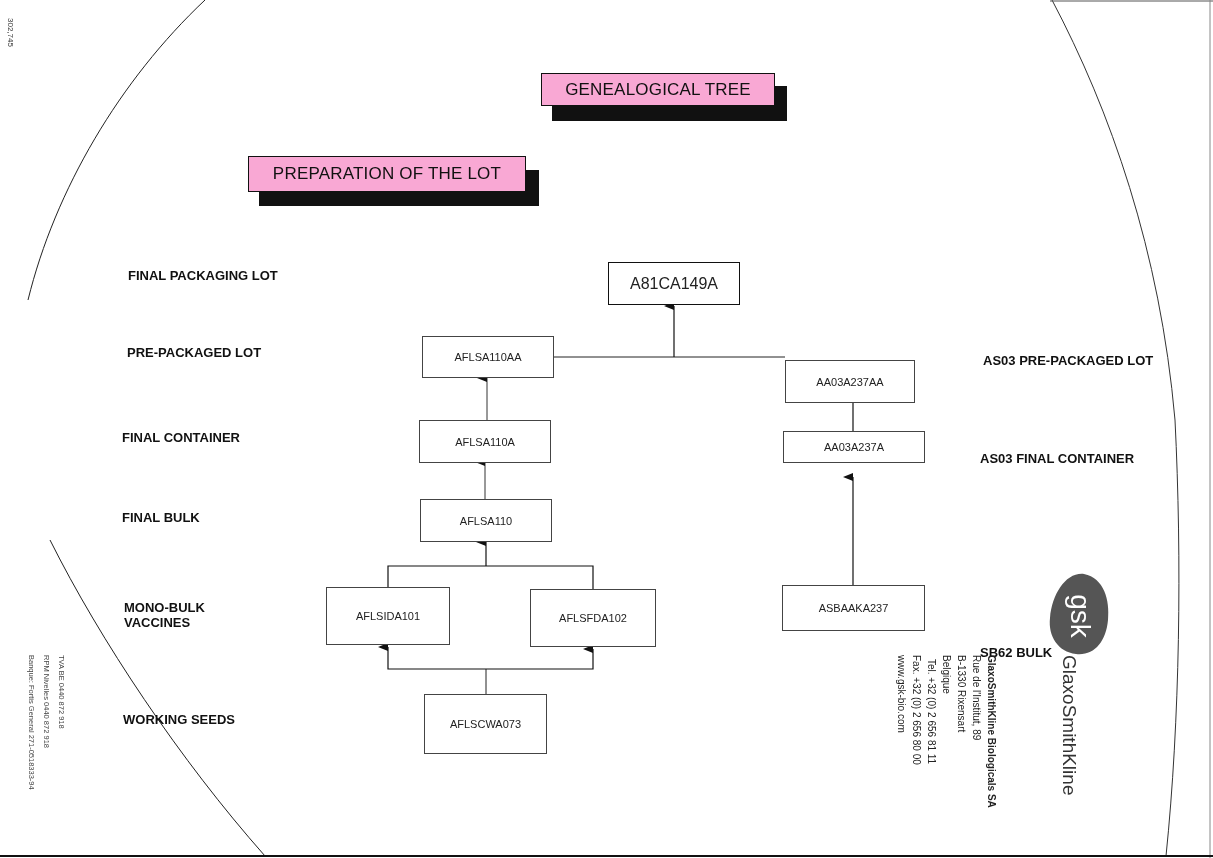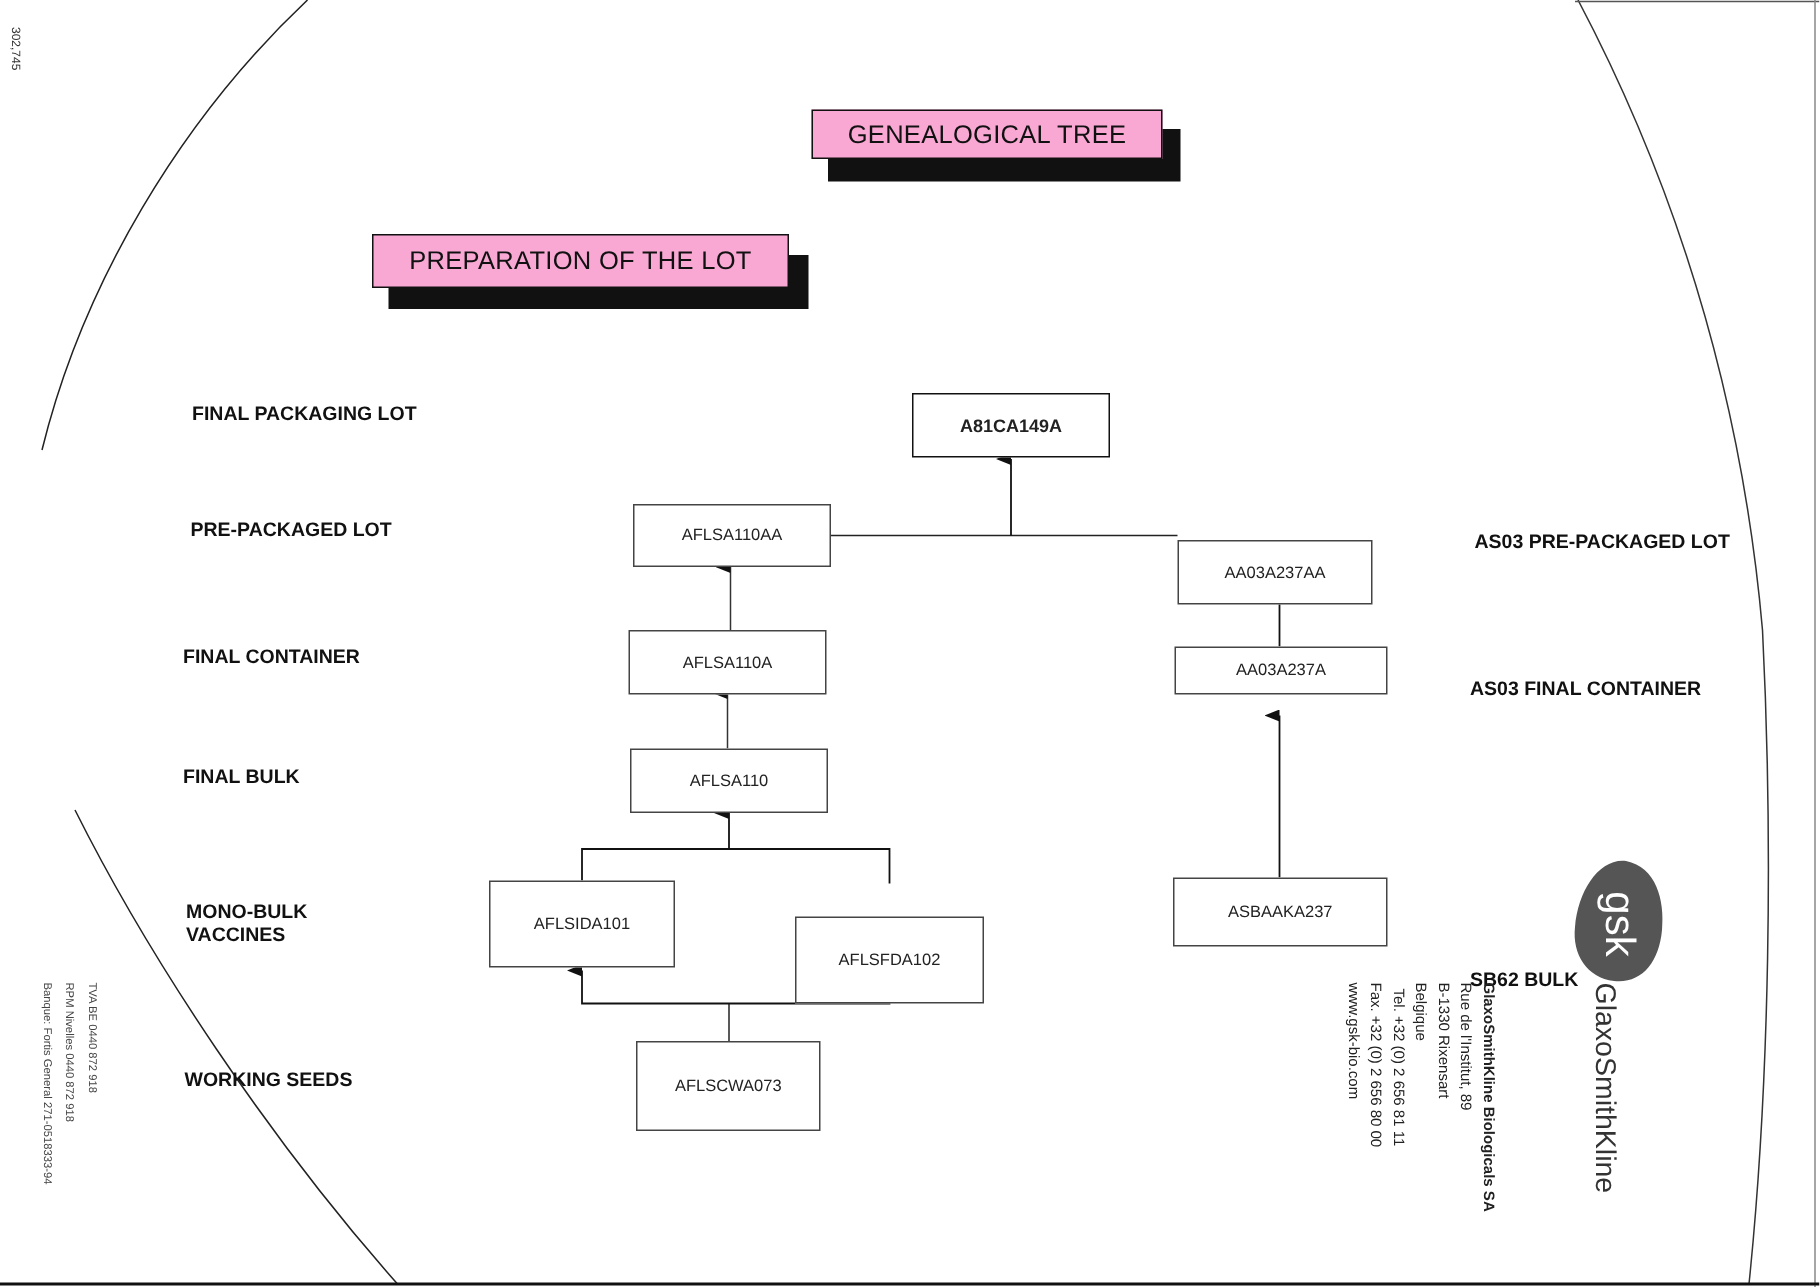--- a/index.html
+++ b/index.html
@@ -6,21 +6,21 @@
   body { width: 1213px; height: 858px; position: relative; overflow: hidden;
          font-family: "Liberation Sans", sans-serif; color: #111; }
   .abs { position: absolute; }
   #deco { position: absolute; left: 0; top: 0; }
   .title-box { position: absolute; background: #f9a8d4; border: 1.5px solid #111;
                font-weight: normal; font-size: 17px; display: flex; align-items: center;
                justify-content: center; box-sizing: border-box; letter-spacing: 0.2px; }
   .title-shadow { position: absolute; background: #111; }
   .node { position: absolute; background: #fff; border: 1px solid #444; box-sizing: border-box;
           display: flex; align-items: center; justify-content: center; font-size: 11px; color: #222; }
-  .node.strong { border: 1.5px solid #111; font-size: 12px; font-weight: bold; }
+  .node.strong { border: 1.5px solid #111; font-size: 16px; }
   .lvl { position: absolute; font-weight: bold; font-size: 13px; color: #111; line-height: 15px; padding-left: 20px; }
   .vert { position: absolute; writing-mode: vertical-rl; font-size: 9px; color: #333; white-space: nowrap; }
   .addr { position: absolute; writing-mode: vertical-rl; font-size: 10px; color: #222; line-height: 15px; }
   .addr div { white-space: nowrap; }
   .addr .co { font-weight: bold; }
 </style>
 </head>
 <body>
 
 <svg id="deco" width="1213" height="858">
@@ -75,21 +75,21 @@
   <line x1="853" y1="585" x2="853" y2="477" stroke="#111" stroke-width="1.2" marker-end="url(#arr)"></line>
 </svg>
 
 <div class="node strong" style="left:608px;top:262px;width:132px;height:43px;">A81CA149A</div>
 <div class="node" style="left:422px;top:336px;width:132px;height:42px;">AFLSA110AA</div>
 <div class="node" style="left:785px;top:338px;width:130px;height:43px;margin-top:22px;">AA03A237AA</div>
 <div class="node" style="left:419px;top:420px;width:132px;height:43px;">AFLSA110A</div>
 <div class="node" style="left:783px;top:431px;width:142px;height:32px;">AA03A237A</div>
 <div class="node" style="left:420px;top:499px;width:132px;height:43px;">AFLSA110</div>
 <div class="node" style="left:326px;top:587px;width:124px;height:58px;">AFLSIDA101</div>
-<div class="node" style="left:530px;top:611px;width:126px;height:58px;">AFLSFDA102</div>
+<div class="node" style="left:530px;top:589px;width:126px;height:58px;">AFLSFDA102</div>
 <div class="node" style="left:782px;top:585px;width:143px;height:46px;">ASBAAKA237</div>
 <div class="node" style="left:424px;top:694px;width:123px;height:60px;">AFLSCWA073</div>
 
 <div class="addr" style="left:24px;top:655px;font-size:7.5px;line-height:15px;color:#444;">
   <div>TVA BE 0440 872 918</div>
   <div>RPM Nivelles 0440 872 918</div>
   <div>Banque: Fortis General 271-0518333-94</div>
 </div>
 
 <div class="addr" style="left:894px;top:655px;">

